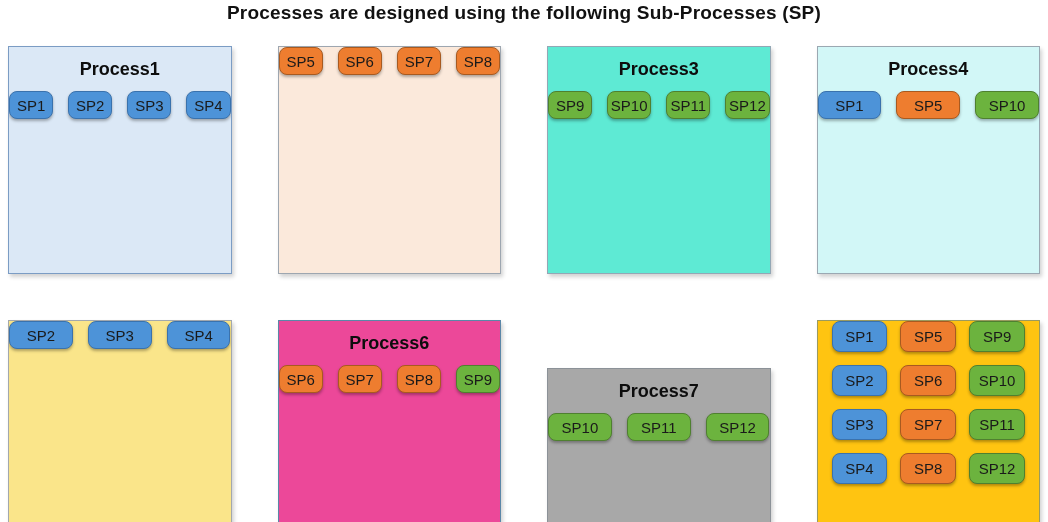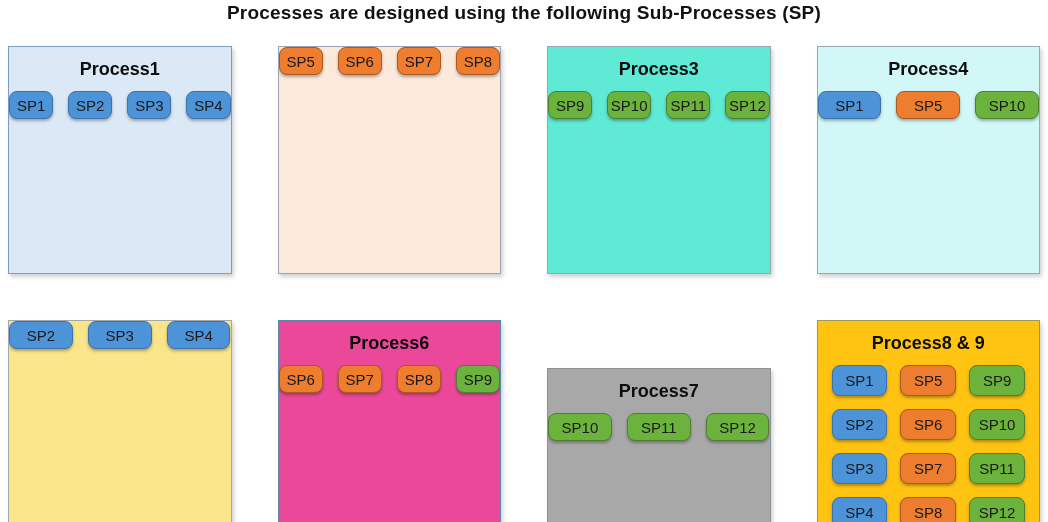--- a/index.html
+++ b/index.html
@@ -145,21 +145,20 @@
   <section class="card" style="background: rgb(168, 168, 168); border-color: rgb(140, 146, 152); margin-top: 48px;">
     <h2 class="card-title">Process7</h2>
     <div class="sp-list">
         <div class="sp sp-green">SP10</div>
         <div class="sp sp-green">SP11</div>
         <div class="sp sp-green">SP12</div>
       </div>
   </section>
 
   <section class="card" style="background: rgb(255, 196, 17); border-color: rgb(154, 154, 96);">
-    <h2 class="card-title">Process8 &amp; 9</h2>
     <div class="sp-list grid">
         <div class="sp sp-blue">SP1</div>
         <div class="sp sp-orange">SP5</div>
         <div class="sp sp-green">SP9</div>
         <div class="sp sp-blue">SP2</div>
         <div class="sp sp-orange">SP6</div>
         <div class="sp sp-green">SP10</div>
         <div class="sp sp-blue">SP3</div>
         <div class="sp sp-orange">SP7</div>
         <div class="sp sp-green">SP11</div>

